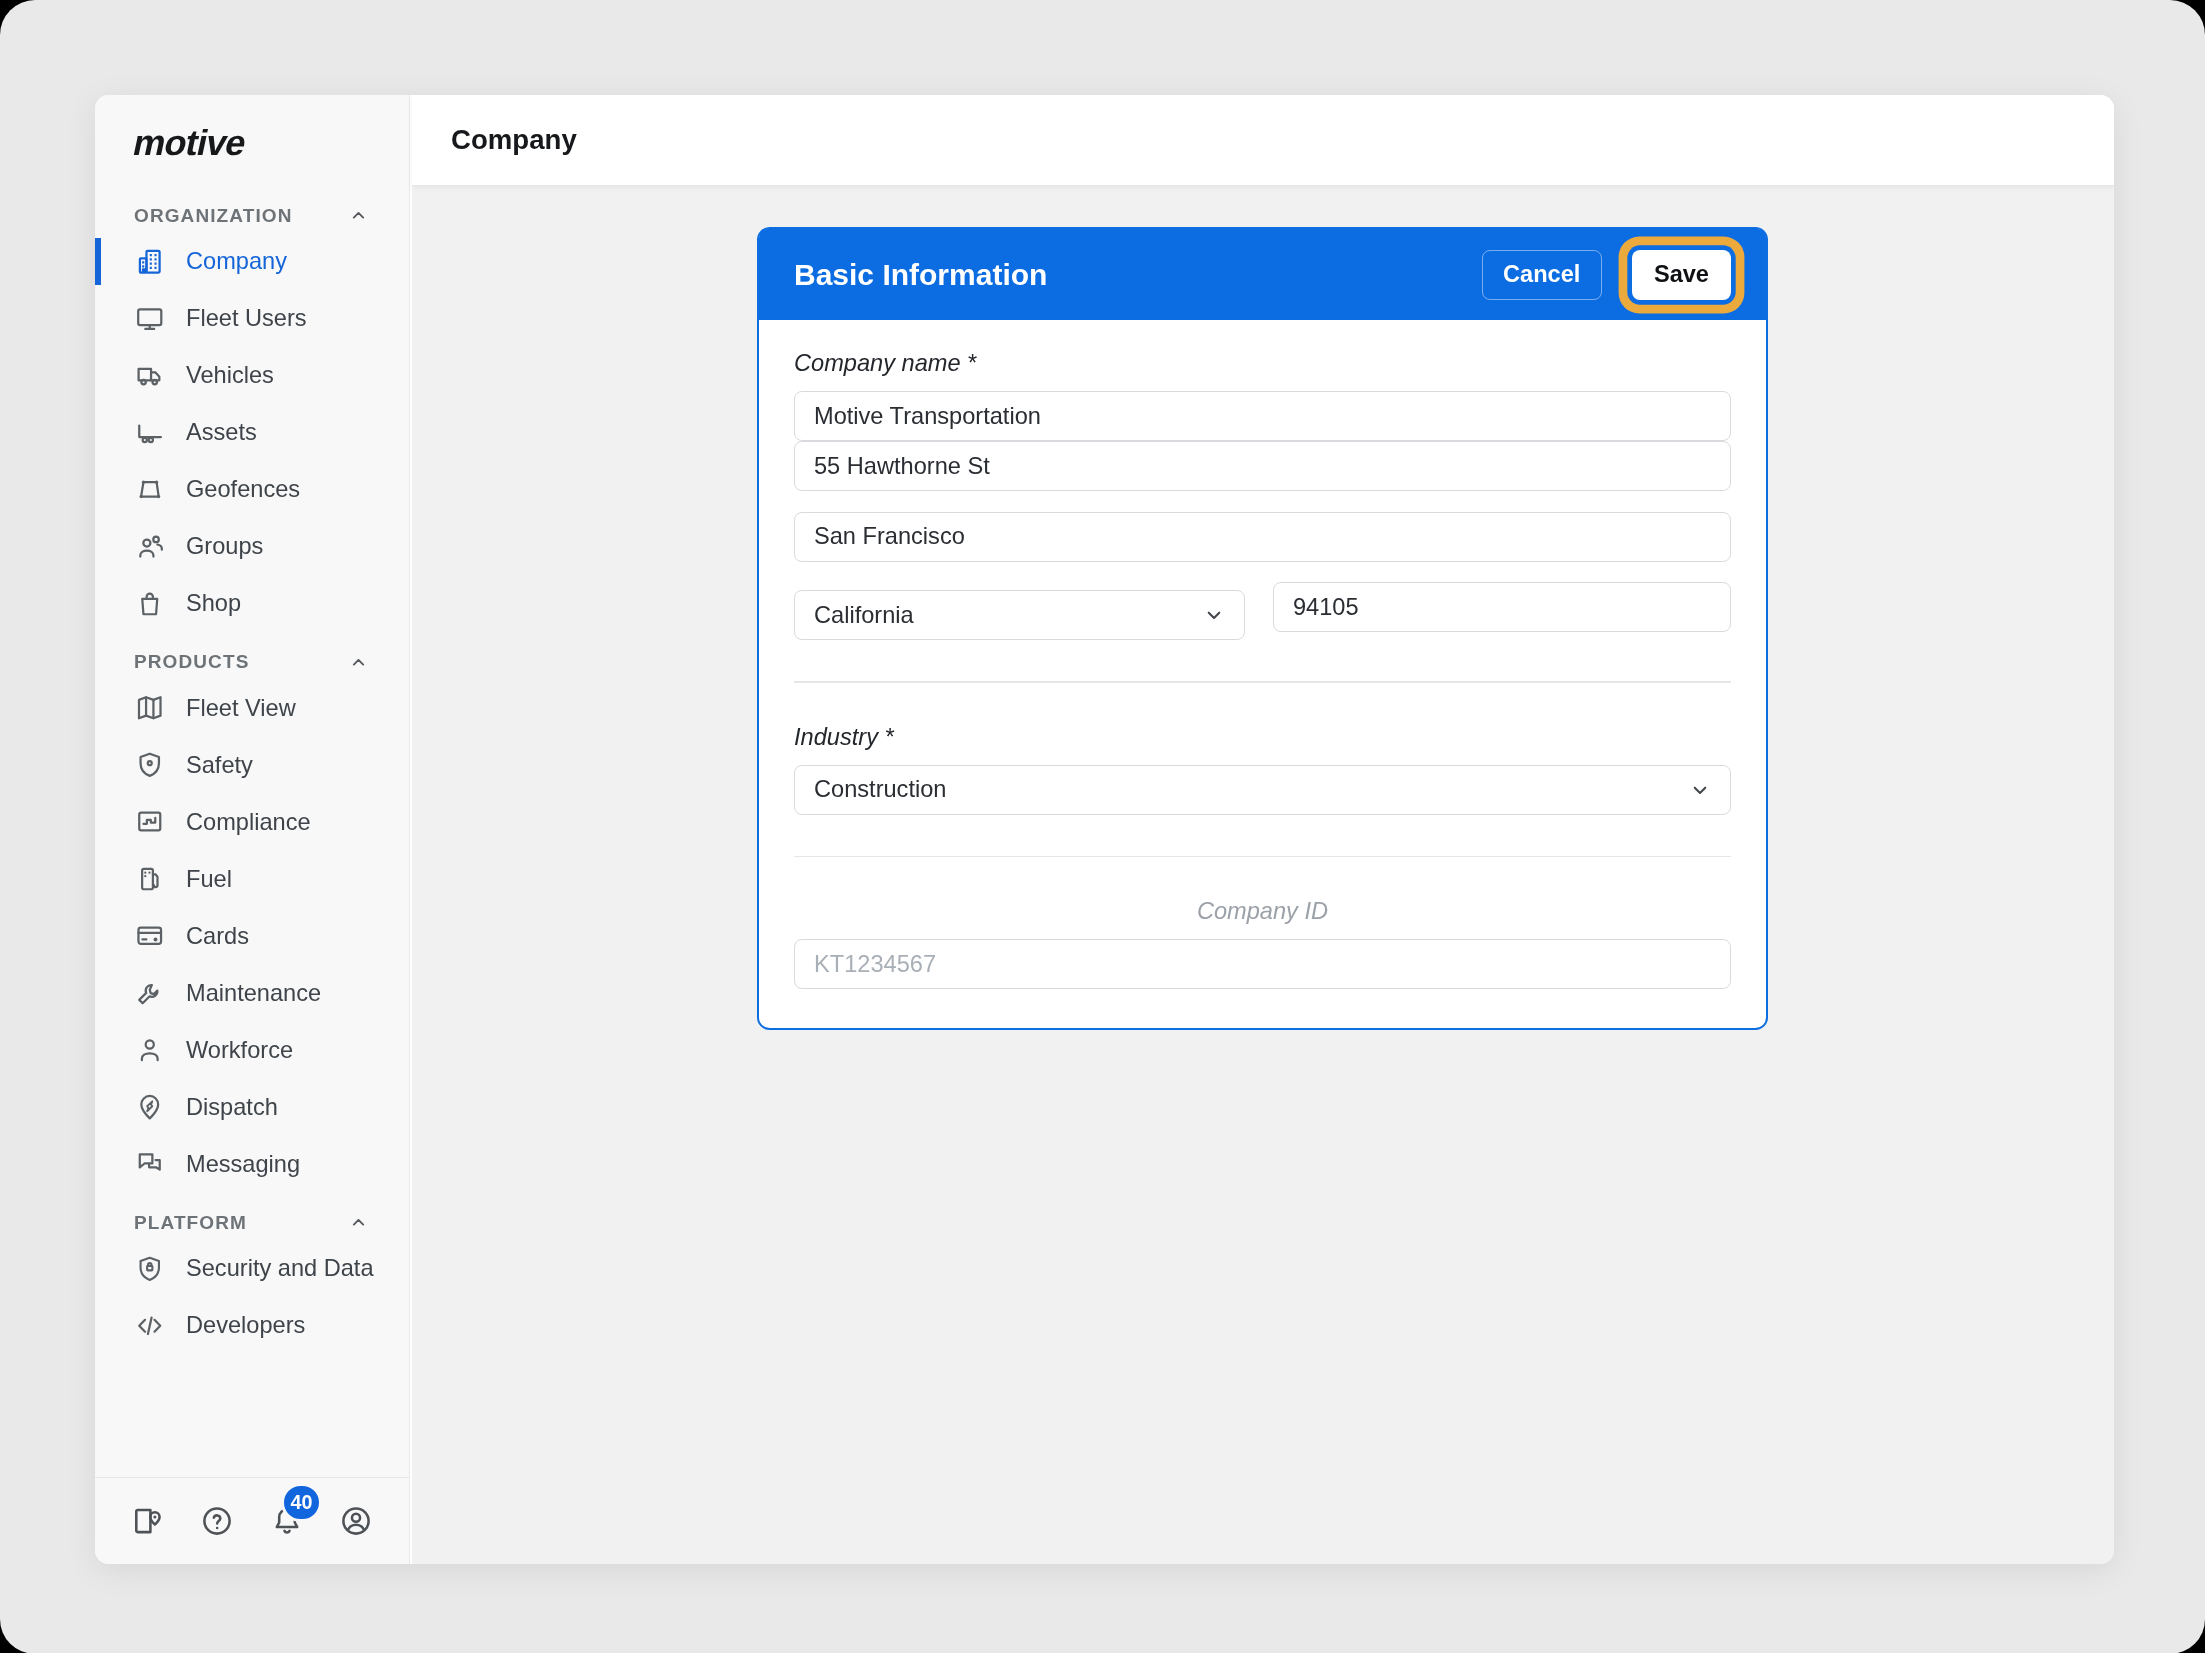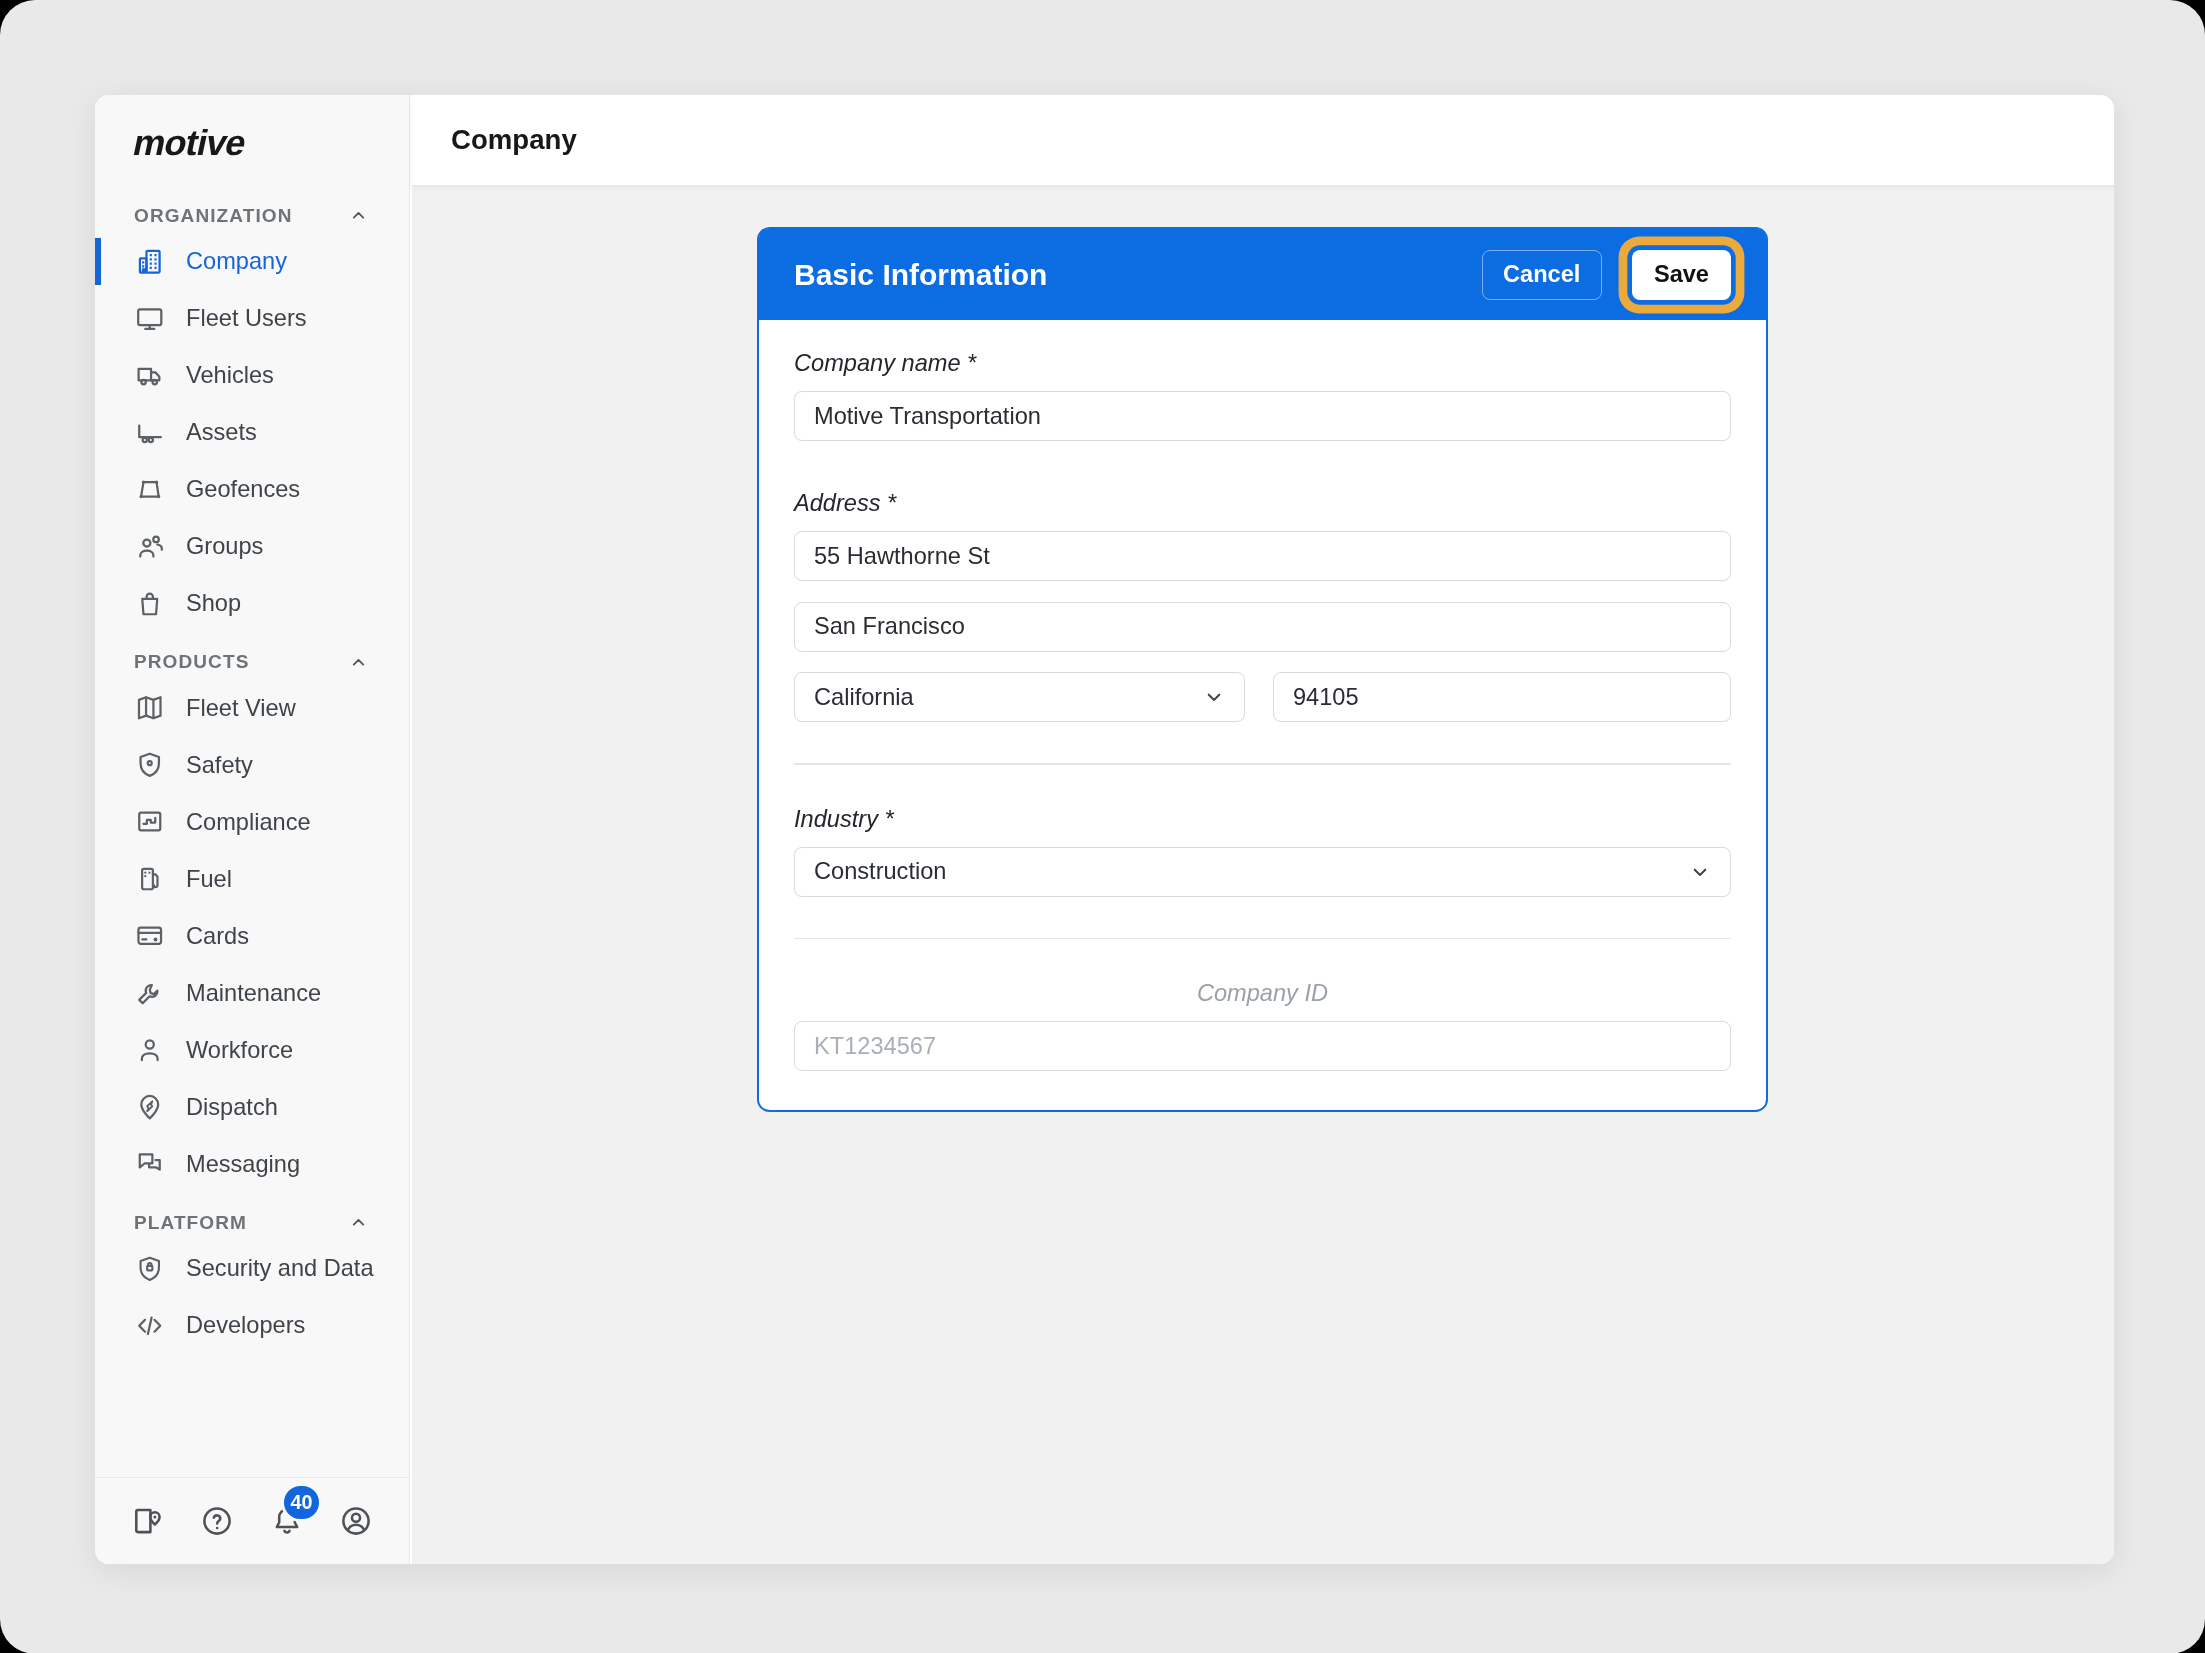--- a/index.html
+++ b/index.html
@@ -64,21 +64,21 @@
   .f-label { font-size:23.6px; color:#23262b; margin-bottom:14px;font-style:italic; }
   .f-label.muted { color:#9ba1a8;text-align:center; }
   .t-input { width:100%; height:50px; border:1.6px solid #d8dadd; border-radius:7.9px;
              font-family:"Liberation Sans", sans-serif; font-size:23.6px; color:#2a2d32;
              padding:0 19px; background:#fff; outline:none; }
   .t-input::placeholder { color:#a9afb6; }
   .stack-gap { margin-top:20.5px; }
   .group-gap { margin-top:49px; }
   .row { display:flex; gap:28px; margin-top:20.5px; }
   .select-wrap { position:relative; }
-  .state-w { width:451px; flex:0 0 451px; }
+  .state-w { width:451px; flex:0 0 451px;margin-top:8px; }
   .zip-w { flex:1; }
   .chev-down { position:absolute; right:17.3px; top:50%; transform:translateY(-50%);
                width:28px; height:28px; color:#43474c; pointer-events:none; }
   .divider { height:1.6px; background:#e4e6e8; margin:41px 0; }
 </style>
 </head>
 <body>
 
 <svg width="0" height="0" style="position:absolute">
   <defs>
@@ -376,21 +376,20 @@
         <span class="card-title">Basic Information</span>
         <button class="btn btn-cancel">Cancel</button>
         <button class="btn btn-save">Save</button>
       </div>
 
       <div class="card-body">
 
         <div class="f-label">Company name *</div>
         <input class="t-input" type="text" value="Motive Transportation" style="">
 
-        <div class="f-label group-gap">Address *</div>
         <input class="t-input" type="text" value="55 Hawthorne St" style="">
         <input class="t-input stack-gap" type="text" value="San Francisco" style="">
 
         <div class="row">
           <div class="select-wrap state-w">
             <input class="t-input" type="text" value="California" style="">
             <svg class="chev-down" viewBox="0 0 24 24">
                   <use href="#i-chev-down"></use>
                 </svg>
           </div>

